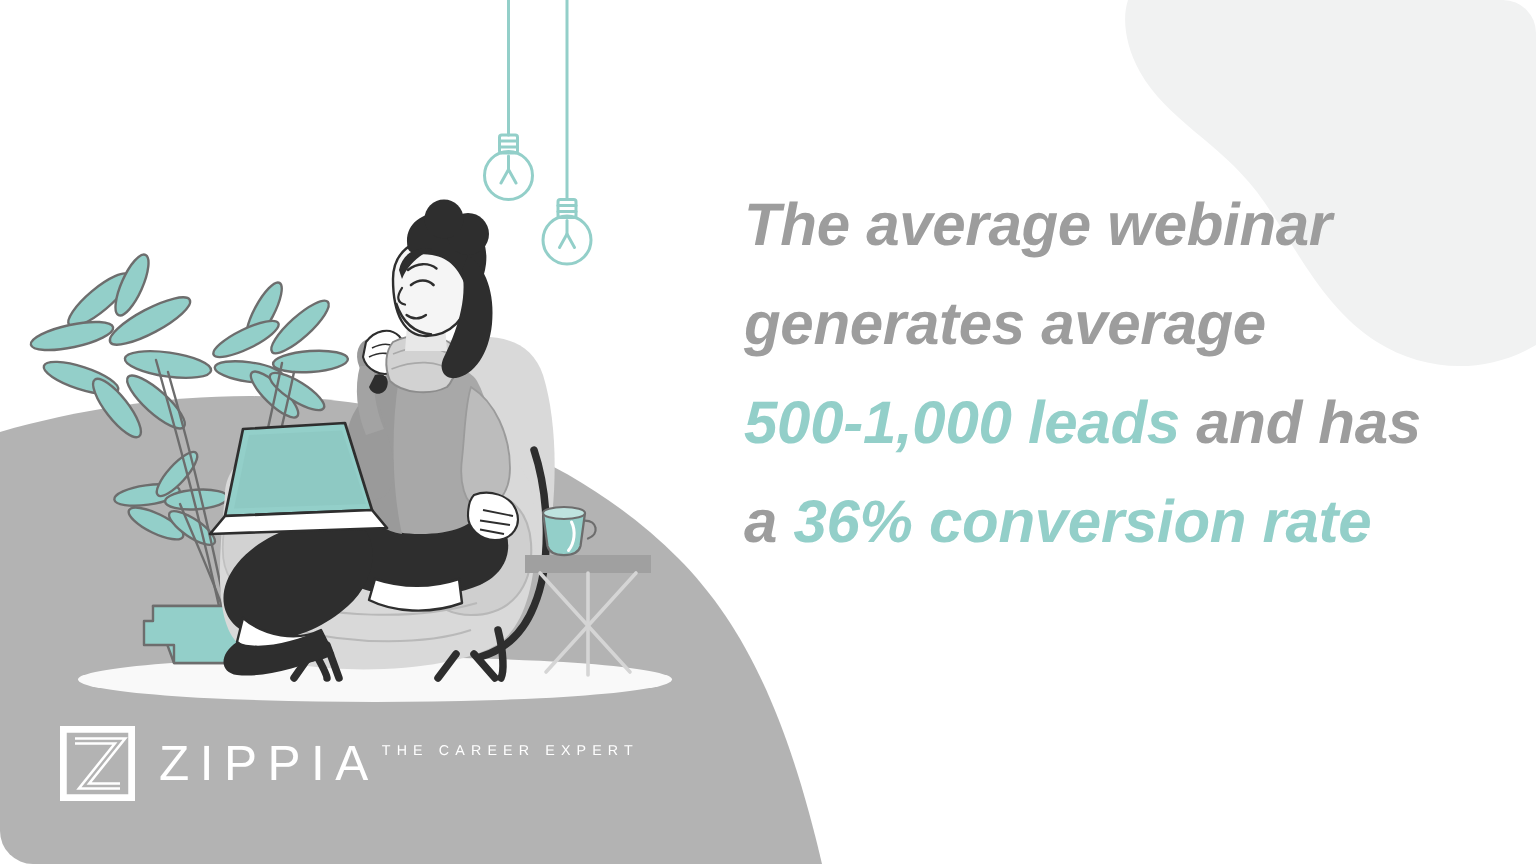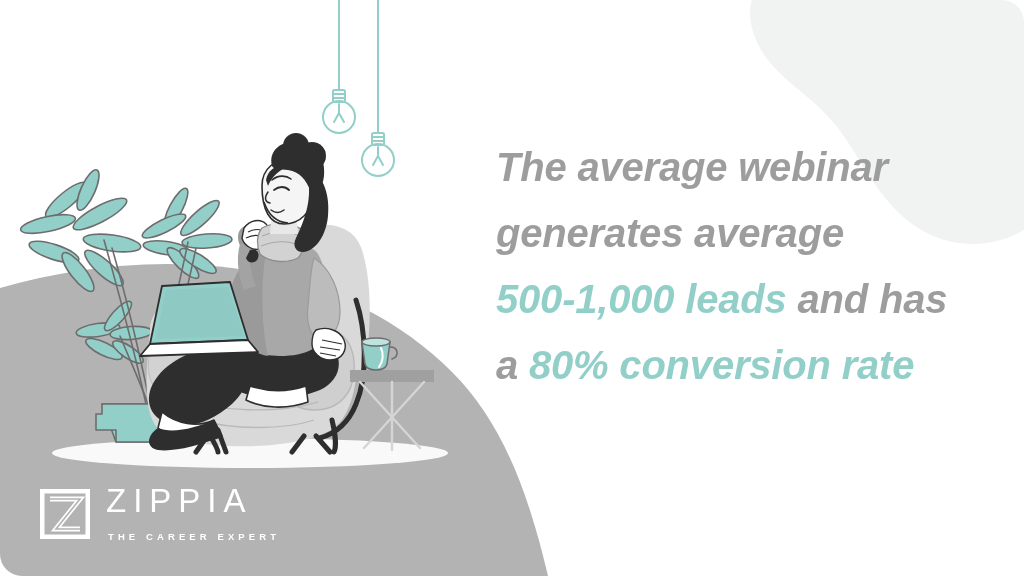--- a/index.html
+++ b/index.html
@@ -28,21 +28,21 @@
     position: absolute;
     inset: 0;
     width: 1024px;
     height: 576px;
   }
 
   
   .headline {
     position: absolute;
     left: 496px;
-    top: 134px;
+    top: 117px;
     width: 500px;
     z-index: 40;
     font-family: "Liberation Sans", sans-serif;
     font-style: italic;
     font-weight: bold;
     font-size: 40px;
     line-height: 66px;
     letter-spacing: -0.2px;
     color: #9d9d9d;
     -webkit-font-smoothing: antialiased;
@@ -61,39 +61,39 @@
     align-items: center;
     gap: 16px;
   }
   .logo-mark {
     width: 50px;
     height: 50px;
     flex: 0 0 auto;
   }
   .logo-text {
     display: flex;
-    flex-direction: column;
+    flex-direction: row;
     justify-content: center;
   }
   .logo-word {
     color: #ffffff;
     font-family: "Liberation Sans", sans-serif;
     font-weight: 400;
     font-size: 33px;
     letter-spacing: 7px;
     line-height: 34px;
   }
   .logo-tag {
     color: #ffffff;
     font-family: "Liberation Sans", sans-serif;
-    font-weight: 700;
+    font-weight: 400;
     font-size: 9.5px;
     letter-spacing: 4.1px;
     line-height: 14px;
-    margin-top: 12px;
+    margin-top: 2px;
     margin-left: 2px;
   }
 
   .illustration {
     position: absolute;
     left: 0;
     top: 0;
     width: 1024px;
     height: 576px;
     z-index: 30;
@@ -343,21 +343,21 @@
     <span class="line">
       <span class="hl-gray">The average webinar</span>
     </span>
     <span class="line">
       <span class="hl-gray">generates average</span>
     </span>
     <span class="line">
       <span class="hl-teal">500-1,000 leads</span><span class="hl-gray"> and has</span>
     </span>
     <span class="line">
-      <span class="hl-gray">a </span><span class="hl-teal">80% conversion rate</span>
+      <span class="hl-gray">a </span><span class="hl-teal">36% conversion rate</span>
     </span>
   </div>
 
   <div class="logo">
     <svg class="logo-mark" viewBox="0 0 50 50" xmlns="http://www.w3.org/2000/svg">
       <rect x="2" y="2" width="46" height="46" fill="none" stroke="#ffffff" stroke-width="5"></rect>
       <path d="M 10,10 L 40,10 L 16,40 L 40,40" fill="none" stroke="#ffffff" stroke-width="5" stroke-linejoin="miter"></path>
       <path d="M 10,10 L 40,10 L 16,40 L 40,40" fill="none" stroke="#b3b3b3" stroke-width="1.6"></path>
     </svg>
     <div class="logo-text">

